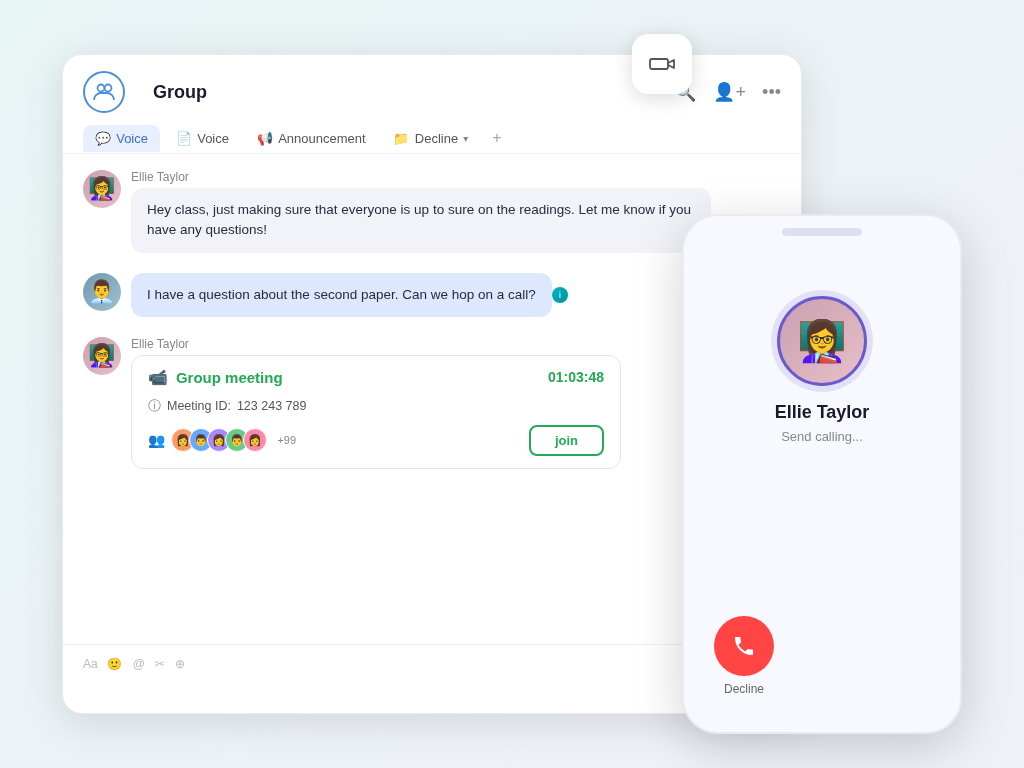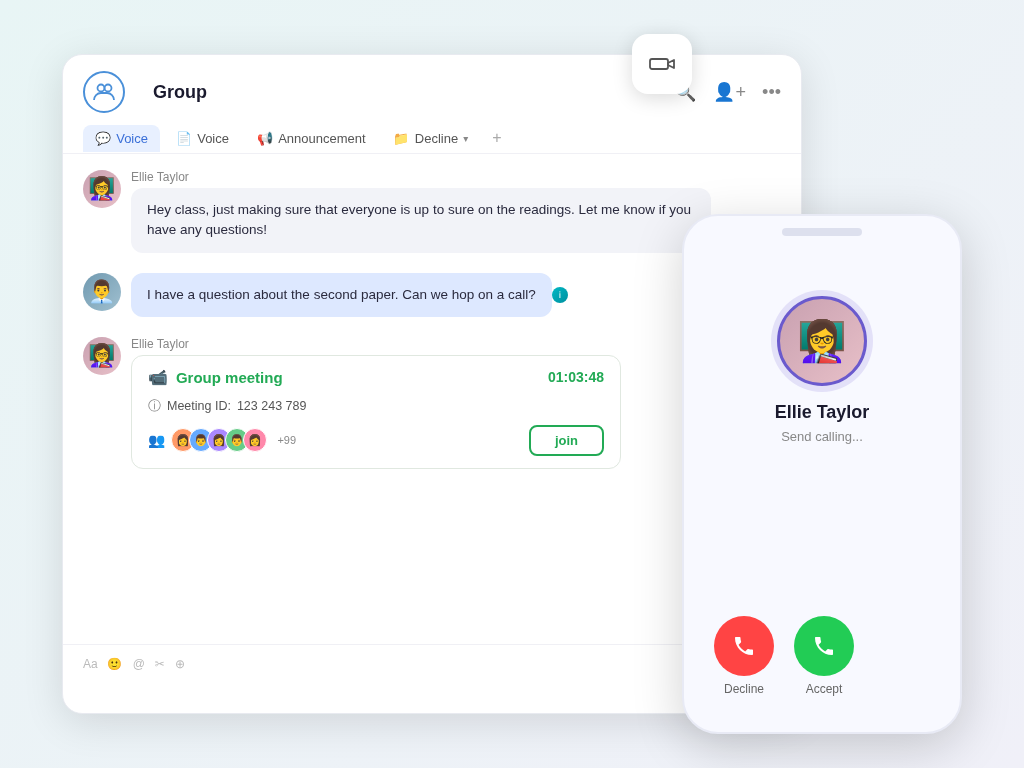--- a/index.html
+++ b/index.html
@@ -619,24 +619,16 @@
 
     <div class="call-actions">
       <div class="call-action-item">
         <button class="call-btn decline-btn">
           <svg width="24" height="24" viewBox="0 0 24 24" fill="white">
             <path d="M6.6 10.8c1.4 2.8 3.8 5.1 6.6 6.6l2.2-2.2c.3-.3.7-.4 1-.2 1.1.4 2.3.6 3.6.6.6 0 1 .4 1 1V20c0 .6-.4 1-1 1-9.4 0-17-7.6-17-17 0-.6.4-1 1-1h3.5c.6 0 1 .4 1 1 0 1.3.2 2.5.6 3.6.1.3 0 .7-.2 1L6.6 10.8z"></path>
           </svg>
         </button>
         <span class="call-btn-label">Decline</span>
       </div>
-      <div class="call-action-item">
-        <button class="call-btn accept-btn">
-          <svg width="24" height="24" viewBox="0 0 24 24" fill="white">
-            <path d="M6.6 10.8c1.4 2.8 3.8 5.1 6.6 6.6l2.2-2.2c.3-.3.7-.4 1-.2 1.1.4 2.3.6 3.6.6.6 0 1 .4 1 1V20c0 .6-.4 1-1 1-9.4 0-17-7.6-17-17 0-.6.4-1 1-1h3.5c.6 0 1 .4 1 1 0 1.3.2 2.5.6 3.6.1.3 0 .7-.2 1L6.6 10.8z"></path>
-          </svg>
-        </button>
-        <span class="call-btn-label">Accept</span>
-      </div>
     </div>
   </div>
 
 </div>
 
 </body></html>

